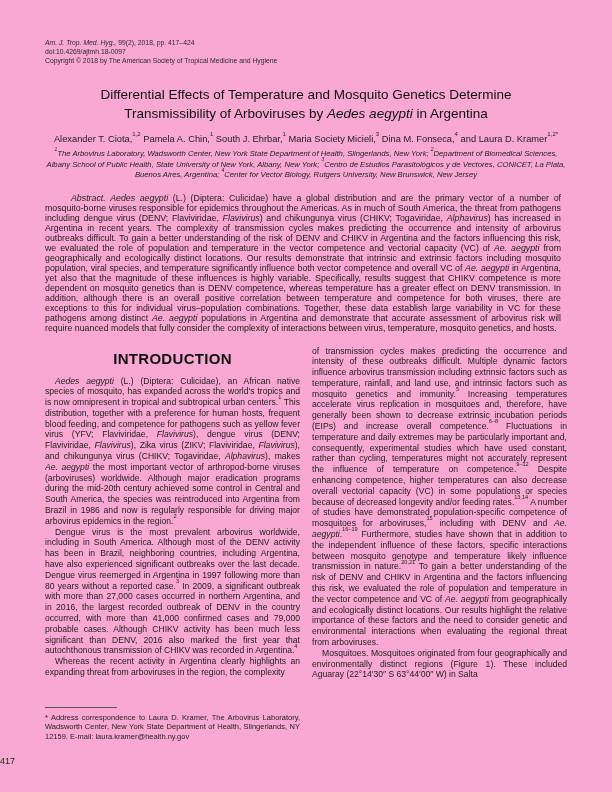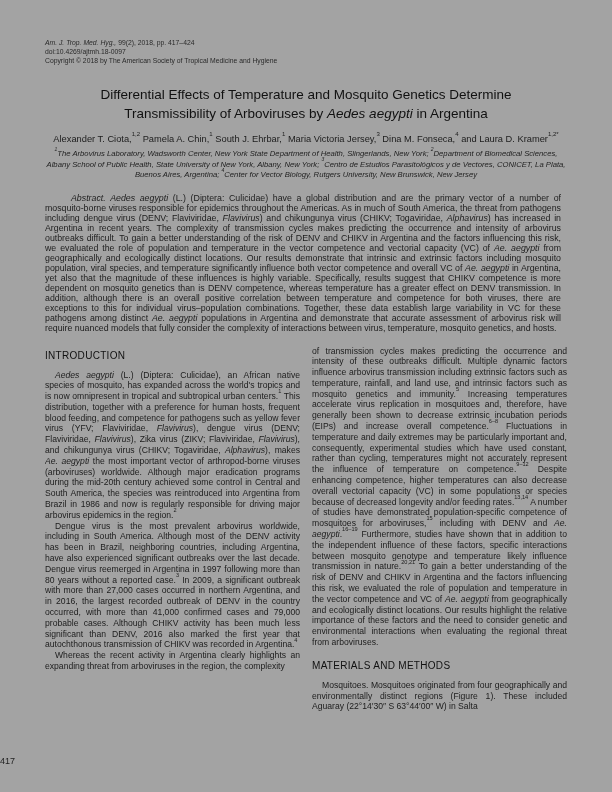--- a/index.html
+++ b/index.html
@@ -1,20 +1,20 @@
 <!DOCTYPE html>
 <html><head>
 <meta charset="utf-8">
 <style>
   html, body { margin:0; padding:0; background:#ffffff; }
   .page {
     position:relative;
     width:612px; height:792px;
     margin:0 auto;
-    background:#a3a3a3;
+    background:#f9a8d4;
     color:#1c1c1c;
     font-family:"Liberation Sans", sans-serif;
     box-sizing:border-box;
     padding:38px 45px 0 45px;
     overflow:hidden;
   }
   .masthead { font-size:6.8px; line-height:9px; color:#2a2a2a; }
   .title {
     margin:20px 10px 0 10px;
     font-size:13.5px; font-weight:400;
@@ -35,22 +35,22 @@
   }
   .columns {
     margin-top:13px;
     display:flex; gap:12px;
     height:398px;
   }
   .col { width:255px; overflow:hidden; }
   .col-left { display:flex; flex-direction:column; }
   .section-heading {
     margin:4px 0 9px 0;
-    font-size:10px; font-weight:400; letter-spacing:0.3px;
-    text-align:left; color:#111;
+    font-size:15px; font-weight:700; letter-spacing:0.3px;
+    text-align:center; color:#111;
   }
   .methods-heading { margin-top:12px; }
   .para {
     margin:0;
     font-size:8.6px; line-height:10.8px;
     text-align:justify; text-indent:10px;
   }
   .para.no-indent { text-indent:0; }
   sup { font-size:65%; line-height:0; position:relative; top:-0.35em; }
   .footnote-block { margin-top:auto; padding-bottom:2px; }
@@ -70,40 +70,43 @@
 <div class="page">
 
   <header class="masthead">
     <div class="mast-line"><span style="font-style: italic;">Am. J. Trop. Med. Hyg., </span><span>99(2), 2018, pp. 417–424</span></div>
     <div class="mast-line">doi:10.4269/ajtmh.18-0097</div>
     <div class="mast-line">Copyright © 2018 by The American Society of Tropical Medicine and Hygiene</div>
   </header>
 
   <h1 class="title"><span>Differential Effects of Temperature and Mosquito Genetics Determine Transmissibility of Arboviruses by </span><span style="font-style: italic;">Aedes aegypti</span><span> in Argentina</span></h1>
 
-  <div class="authors"><span>Alexander T. Ciota,</span><sup>1,2</sup><span> Pamela A. Chin,</span><sup>1</sup><span> South J. Ehrbar,</span><sup>1</sup><span> Maria Victoria Jersey,</span><sup>3</sup><span> Dina M. Fonseca,</span><sup>4</sup><span> and Laura D. Kramer</span><sup>1,2*</sup></div>
+  <div class="authors"><span>Alexander T. Ciota,</span><sup>1,2</sup><span> Pamela A. Chin,</span><sup>1</sup><span> South J. Ehrbar,</span><sup>1</sup><span> Maria Society Micieli,</span><sup>3</sup><span> Dina M. Fonseca,</span><sup>4</sup><span> and Laura D. Kramer</span><sup>1,2*</sup></div>
 
   <div class="affiliations"><sup style="font-style: italic;">1</sup><span style="font-style: italic;">The Arbovirus Laboratory, Wadsworth Center, New York State Department of Health, Slingerlands, New York; </span><sup style="font-style: italic;">2</sup><span style="font-style: italic;">Department of Biomedical Sciences, Albany School of Public Health, State University of New York, Albany, New York; </span><sup style="font-style: italic;">3</sup><span style="font-style: italic;">Centro de Estudios Parasitológicos y de Vectores, CONICET, La Plata, Buenos Aires, Argentina; </span><sup style="font-style: italic;">4</sup><span style="font-style: italic;">Center for Vector Biology, Rutgers University, New Brunswick, New Jersey</span></div>
 
   <p class="abstract"><span style="font-style: italic;">Abstract.</span><span> </span><span style="font-style: italic;">Aedes aegypti</span><span> (L.) (Diptera: Culicidae) have a global distribution and are the primary vector of a number of mosquito-borne viruses responsible for epidemics throughout the Americas. As in much of South America, the threat from pathogens including dengue virus (DENV; Flaviviridae, </span><span style="font-style: italic;">Flavivirus</span><span>) and chikungunya virus (CHIKV; Togaviridae, </span><span style="font-style: italic;">Alphavirus</span><span>) has increased in Argentina in recent years. The complexity of transmission cycles makes predicting the occurrence and intensity of arbovirus outbreaks difficult. To gain a better understanding of the risk of DENV and CHIKV in Argentina and the factors influencing this risk, we evaluated the role of population and temperature in the vector competence and vectorial capacity (VC) of </span><span style="font-style: italic;">Ae. aegypti</span><span> from geographically and ecologically distinct locations. Our results demonstrate that intrinsic and extrinsic factors including mosquito population, viral species, and temperature significantly influence both vector competence and overall VC of </span><span style="font-style: italic;">Ae. aegypti</span><span> in Argentina, yet also that the magnitude of these influences is highly variable. Specifically, results suggest that CHIKV competence is more dependent on mosquito genetics than is DENV competence, whereas temperature has a greater effect on DENV transmission. In addition, although there is an overall positive correlation between temperature and competence for both viruses, there are exceptions to this for individual virus–population combinations. Together, these data establish large variability in VC for these pathogens among distinct </span><span style="font-style: italic;">Ae. aegypti</span><span> populations in Argentina and demonstrate that accurate assessment of arbovirus risk will require nuanced models that fully consider the complexity of interactions between virus, temperature, mosquito genetics, and hosts.</span></p>
 
   <div class="columns">
 
     <div class="col col-left">
       <div class="col-body">
         <h2 class="section-heading">INTRODUCTION</h2>
         <p class="para"><span style="font-style: italic;">Aedes aegypti</span><span> (L.) (Diptera: Culicidae), an African native species of mosquito, has expanded across the world's tropics and is now omnipresent in tropical and subtropical urban centers.</span><sup>1</sup><span> This distribution, together with a preference for human hosts, frequent blood feeding, and competence for pathogens such as yellow fever virus (YFV; Flaviviridae, </span><span style="font-style: italic;">Flavivirus</span><span>), dengue virus (DENV; Flaviviridae, </span><span style="font-style: italic;">Flavivirus</span><span>), Zika virus (ZIKV; Flaviviridae, </span><span style="font-style: italic;">Flavivirus</span><span>), and chikungunya virus (CHIKV; Togaviridae, </span><span style="font-style: italic;">Alphavirus</span><span>), makes </span><span style="font-style: italic;">Ae. aegypti</span><span> the most important vector of arthropod-borne viruses (arboviruses) worldwide. Although major eradication programs during the mid-20th century achieved some control in Central and South America, the species was reintroduced into Argentina from Brazil in 1986 and now is regularly responsible for driving major arbovirus epidemics in the region.</span><sup>2</sup></p>
         <p class="para"><span>Dengue virus is the most prevalent arbovirus worldwide, including in South America. Although most of the DENV activity has been in Brazil, neighboring countries, including Argentina, have also experienced significant outbreaks over the last decade. Dengue virus reemerged in Argentina in 1997 following more than 80 years without a reported case.</span><sup>3</sup><span> In 2009, a significant outbreak with more than 27,000 cases occurred in northern Argentina, and in 2016, the largest recorded outbreak of DENV in the country occurred, with more than 41,000 confirmed cases and 79,000 probable cases. Although CHIKV activity has been much less significant than DENV, 2016 also marked the first year that autochthonous transmission of CHIKV was recorded in Argentina.</span><sup>4</sup></p>
         <p class="para"><span>Whereas the recent activity in Argentina clearly highlights an expanding threat from arboviruses in the region, the complexity</span></p>
       </div>
+      <div class="footnote-block">
+        <div class="footnote-rule"></div>
+        <p class="footnote">* Address correspondence to Laura D. Kramer, The Arbovirus Laboratory, Wadsworth Center, New York State Department of Health, Slingerlands, NY 12159. E-mail: laura.kramer@health.ny.gov</p>
+      </div>
     </div>
 
     <div class="col col-right">
       <p class="para no-indent"><span>of transmission cycles makes predicting the occurrence and intensity of these outbreaks difficult. Multiple dynamic factors influence arbovirus transmission including extrinsic factors such as temperature, rainfall, and land use, and intrinsic factors such as mosquito genetics and immunity.</span><sup>5</sup><span> Increasing temperatures accelerate virus replication in mosquitoes and, therefore, have generally been shown to decrease extrinsic incubation periods (EIPs) and increase overall competence.</span><sup>6–8</sup><span> Fluctuations in temperature and daily extremes may be particularly important and, consequently, experimental studies which have used constant, rather than cycling, temperatures might not accurately represent the influence of temperature on competence.</span><sup>9–12</sup><span> Despite enhancing competence, higher temperatures can also decrease overall vectorial capacity (VC) in some populations or species because of decreased longevity and/or feeding rates.</span><sup>13,14</sup><span> A number of studies have demonstrated population-specific competence of mosquitoes for arboviruses,</span><sup>15</sup><span> including with DENV and </span><span style="font-style: italic;">Ae. aegypti</span><span>.</span><sup>16–19</sup><span> Furthermore, studies have shown that in addition to the independent influence of these factors, specific interactions between mosquito genotype and temperature likely influence transmission in nature.</span><sup>20,21</sup><span> To gain a better understanding of the risk of DENV and CHIKV in Argentina and the factors influencing this risk, we evaluated the role of population and temperature in the vector competence and VC of </span><span style="font-style: italic;">Ae. aegypti</span><span> from geographically and ecologically distinct locations. Our results highlight the relative importance of these factors and the need to consider genetic and environmental interactions when evaluating the regional threat from arboviruses.</span></p>
-      <h2 class="section-heading methods-heading">MATERIALS AND METHODS</h2>
       <p class="para"><span style="font-weight: normal;">Mosquitoes.</span><span> Mosquitoes originated from four geographically and environmentally distinct regions (Figure 1). These included Aguaray (22°14′30″ S 63°44′00″ W) in Salta</span></p>
     </div>
 
   </div>
 
   <div class="page-number">417</div>
 
 </div>
 
 </body></html>

